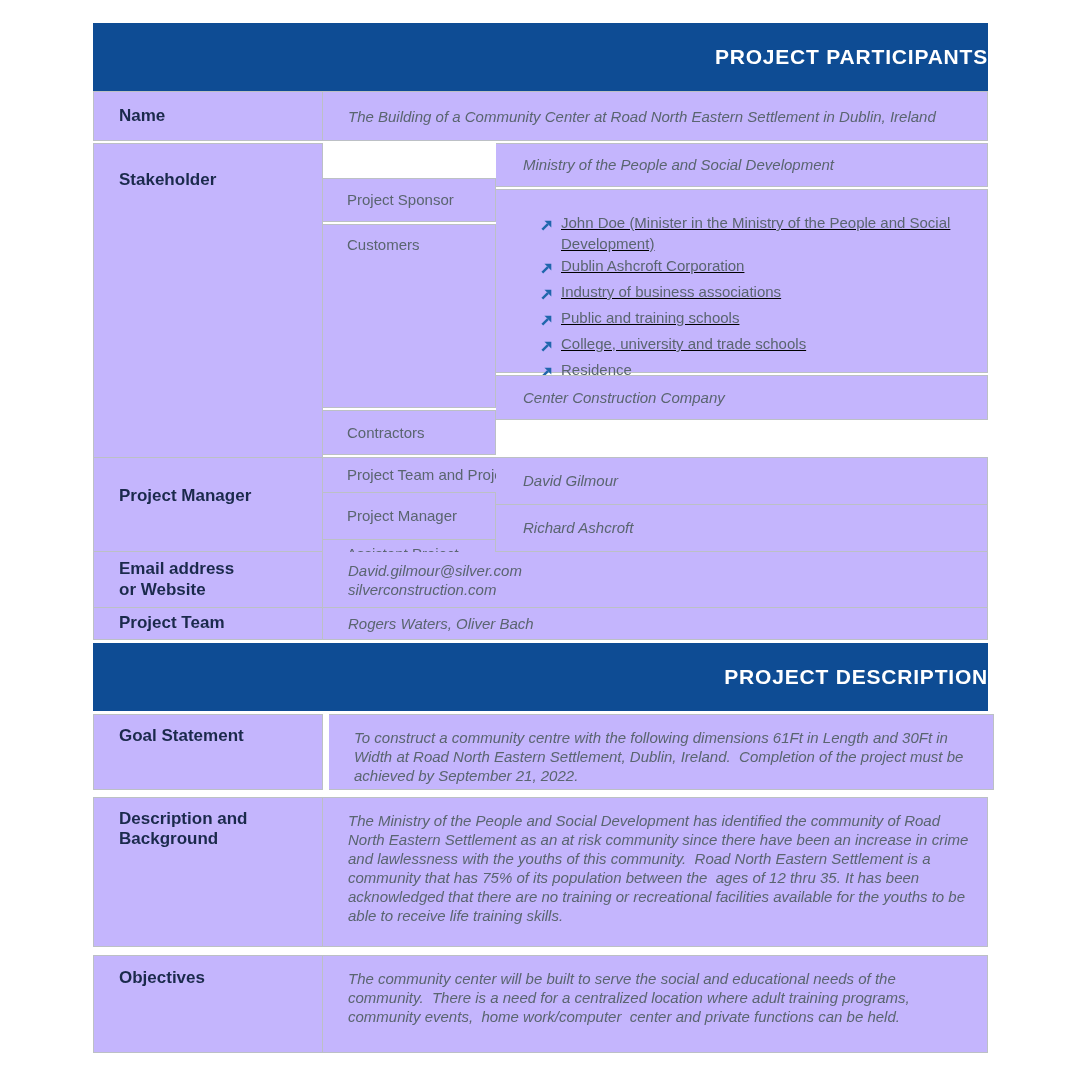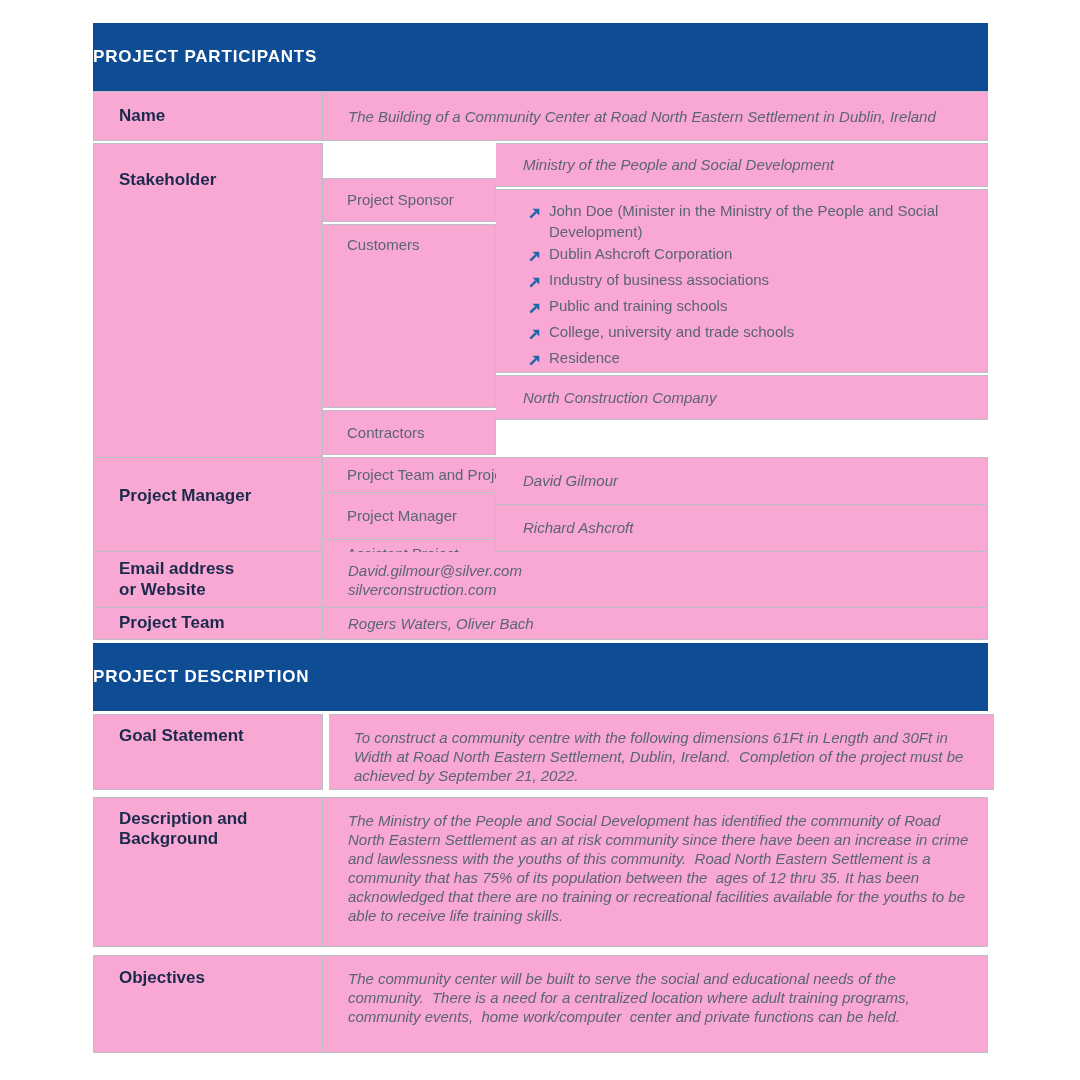--- a/index.html
+++ b/index.html
@@ -2,32 +2,32 @@
 <html style="--header_bg: #0e4c94; --header_text: #ffffff; --label: #1b2a4c; --value: #5a6570; --bullet: #2066ac; --border: #bcc0c5; --page_bg: #ffffff;"><head>
 <meta charset="utf-8">
 <style>
   :root{
     --header_bg:#0e4c94; --header_text:#ffffff; --label:#1b2a4c;
     --value:#5a6570; --bullet:#2066ac; --border:#bcc0c5; --page_bg:#ffffff;
   }
   html,body{margin:0;padding:0;background:var(--page_bg);}
   #doc{position:relative;width:1080px;height:1080px;background:var(--page_bg);overflow:hidden;
        font-family:"Liberation Sans",sans-serif;}
-  .cell{position:absolute;box-sizing:border-box;border:1px solid var(--border);background:#f9a8d4;}
+  .cell{position:absolute;box-sizing:border-box;border:1px solid var(--border);background:#c4b5fd;}
   .bl0{border-left:none}
   .bt0{border-top:none}
   .band{position:absolute;box-sizing:border-box;background:var(--header_bg);color:var(--header_text);
-        display:flex;align-items:center;justify-content:flex-start;
-        font-size:17px;font-weight:bold;letter-spacing:.8px;}
+        display:flex;align-items:center;justify-content:flex-end;
+        font-size:21px;font-weight:bold;letter-spacing:.8px;}
   .lbl{font-size:17px;font-weight:bold;color:var(--label);line-height:1.2;padding-left:25px;padding-right:15px;}
   .slbl{font-size:15px;color:var(--value);line-height:1.2;padding-left:24px;padding-right:10px;margin-top:35px;}
   .val{font-size:15px;color:var(--value);line-height:1.3;padding-left:27px;padding-right:16px;font-style:italic;}
   .par{white-space:pre-wrap;line-height:19px;}
   .vc{display:flex;flex-direction:column;justify-content:center;}
-  ul.customers{list-style:none;margin:0;padding:0;}
+  ul.customers{list-style:none;margin:12px;padding:0;text-decoration:underline;}
   ul.customers li{display:flex;align-items:flex-start;margin:0 0 1px 0;line-height:21px;
                   font-size:15px;color:var(--value);}
   .arrow{flex:0 0 auto;margin:4px 8px 0 0;color:var(--bullet);}
   .ln{line-height:19px;}
 </style>
 </head>
 <body>
 
 <div id="doc">
 
@@ -100,21 +100,21 @@
             </svg></span>
         <span>Residence</span>
       </li>
     </ul>
   </div>
 
   <div class="cell slbl vc bl0" style="left:323px;top:375px;width:173px;height:45px">
     <span>Contractors</span>
   </div>
   <div class="cell val vc bl0" style="left:496px;top:375px;width:492px;height:45px">
-    <span>North Construction Company</span>
+    <span>Center Construction Company</span>
   </div>
 
   <div class="cell slbl vc bl0" style="left:323px;top:422px;width:665px;height:36px">
     <span>Project Team and Project Manager</span>
   </div>
 
   <div class="cell lbl bt0" style="left:93px;top:458px;width:230px;height:94px;padding-top:28px">
     <span>Project Manager</span>
   </div>
   <div class="cell slbl vc bl0 bt0" style="left:323px;top:458px;width:173px;height:47px">

